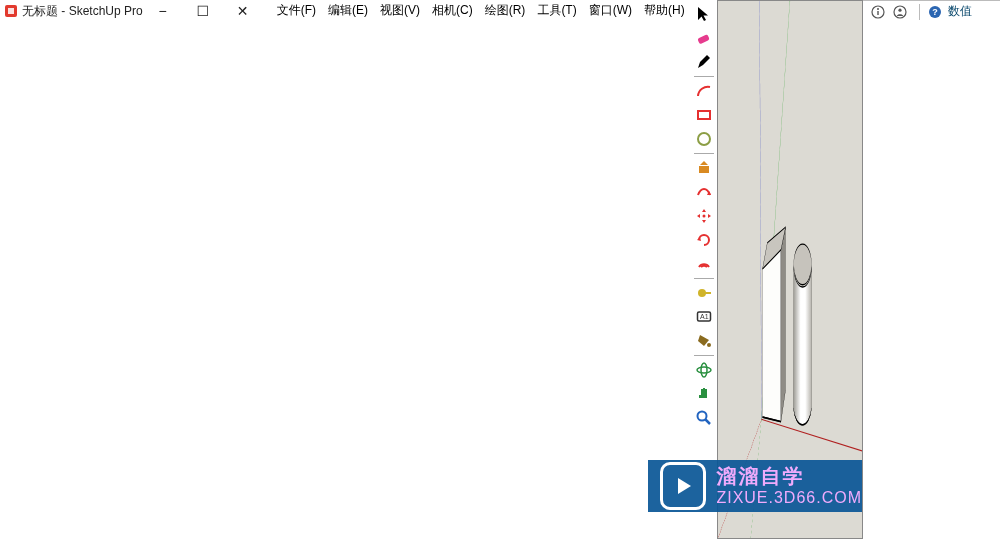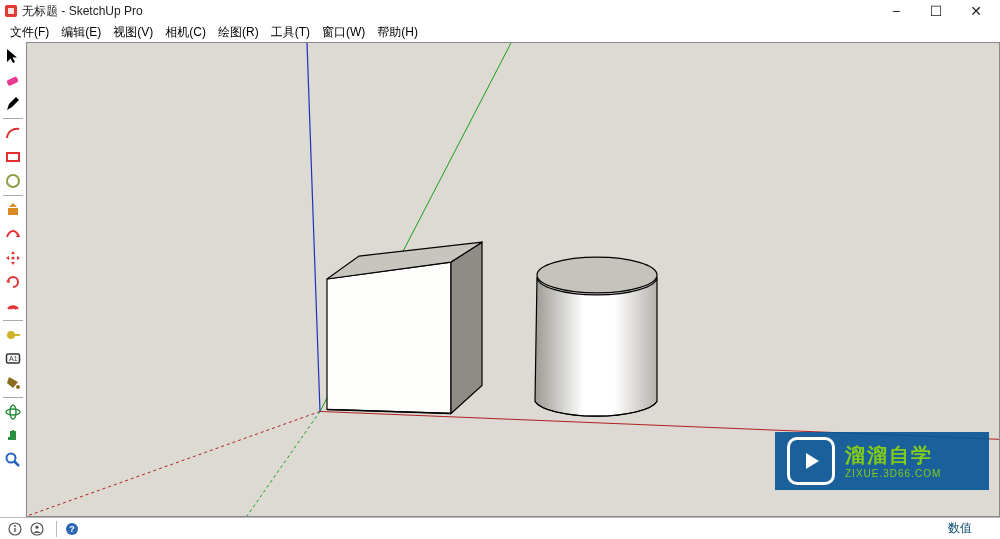--- a/index.html
+++ b/index.html
@@ -1,35 +1,35 @@
 <!DOCTYPE html>
 <html><head>
 <meta charset="utf-8">
 <style>
   * { box-sizing: border-box; margin: 0; padding: 0; }
   html, body { width: 1000px; height: 539px; font-family: "Microsoft YaHei", "SimSun", Arial, sans-serif; font-size: 12px; overflow: hidden; background: #fff; }
-  .window { width: 1000px; height: 539px; display: flex; flex-direction: column; background: #fff; }
+  .window { width: 1000px; height: 539px; display: flex; background: #fff; }
   .titlebar { height: 22px; display: flex; align-items: center; padding: 0 4px; background: #fff; }
   .titlebar .app-icon { width: 14px; height: 14px; margin-right: 4px; display: inline-flex; align-items: center; justify-content: center; }
   .titlebar .title { font-size: 12px; color: #222; flex: 1; }
   .titlebar .btns { display: flex; align-items: center; }
   .titlebar .btn { width: 40px; height: 22px; display: inline-flex; align-items: center; justify-content: center; font-size: 14px; color: #222; }
   .menubar { height: 20px; display: flex; align-items: center; padding-left: 4px; background: #fff; font-size: 12px; color: #000; }
   .menubar .item { padding: 0 6px; line-height: 20px; }
   .body { flex: 1; display: flex; min-height: 0; }
   .toolbar { width: 26px; background: #fff; border-right: 0; display: flex; flex-direction: column; align-items: center; padding-top: 2px; }
   .toolbar .tool { width: 22px; height: 22px; margin: 1px 0; display: inline-flex; align-items: center; justify-content: center; }
   .toolbar .sep { width: 20px; height: 1px; background: #aaa; margin: 2px 0; }
   .viewport-wrap { flex: 1; position: relative; background: #fff; border: 1px solid #888; }
   svg.viewport { width: 100%; height: 100%; display: block; }
-  .watermark { position: absolute; right: 10px; bottom: 26px; width: 214px; height: 58px; background: rgba(9,86,150,0.92); display: flex; align-items: center; justify-content: flex-start; color: #84cc16; }
+  .watermark { position: absolute; right: 0; bottom: 26px; width: 214px; height: 52px; background: rgba(9,86,150,0.92); display: flex; align-items: center; justify-content: flex-start; color: #f0abfc; }
   .watermark .play { width: 48px; height: 48px; border: 3px solid #fff; border-radius: 10px; margin: 0 10px 0 12px; display: flex; align-items: center; justify-content: center; }
   .watermark .txt { display: flex; flex-direction: column; line-height: 1.1; }
   .watermark .txt .t1 { font-size: 20px; font-weight: bold; letter-spacing: 2px; }
-  .watermark .txt .t2 { font-size: 10px; letter-spacing: 1px; margin-top: 2px; }
+  .watermark .txt .t2 { font-size: 16px; letter-spacing: 1px; margin-top: 2px; }
   .statusbar { height: 22px; border-top: 1px solid #bbb; display: flex; align-items: center; padding: 0 6px; background: #fff; }
   .statusbar .sicon { width: 18px; height: 18px; margin-right: 4px; display: inline-flex; align-items: center; justify-content: center; }
   .statusbar .sep-v { width: 1px; height: 16px; background: #bbb; margin: 0 6px; }
   .statusbar .msg { color: #000; }
   .statusbar .right { margin-left: auto; color: #0c4a6e; padding-right: 22px; }
 </style>
 </head>
 <body>
 
 <div class="window">

